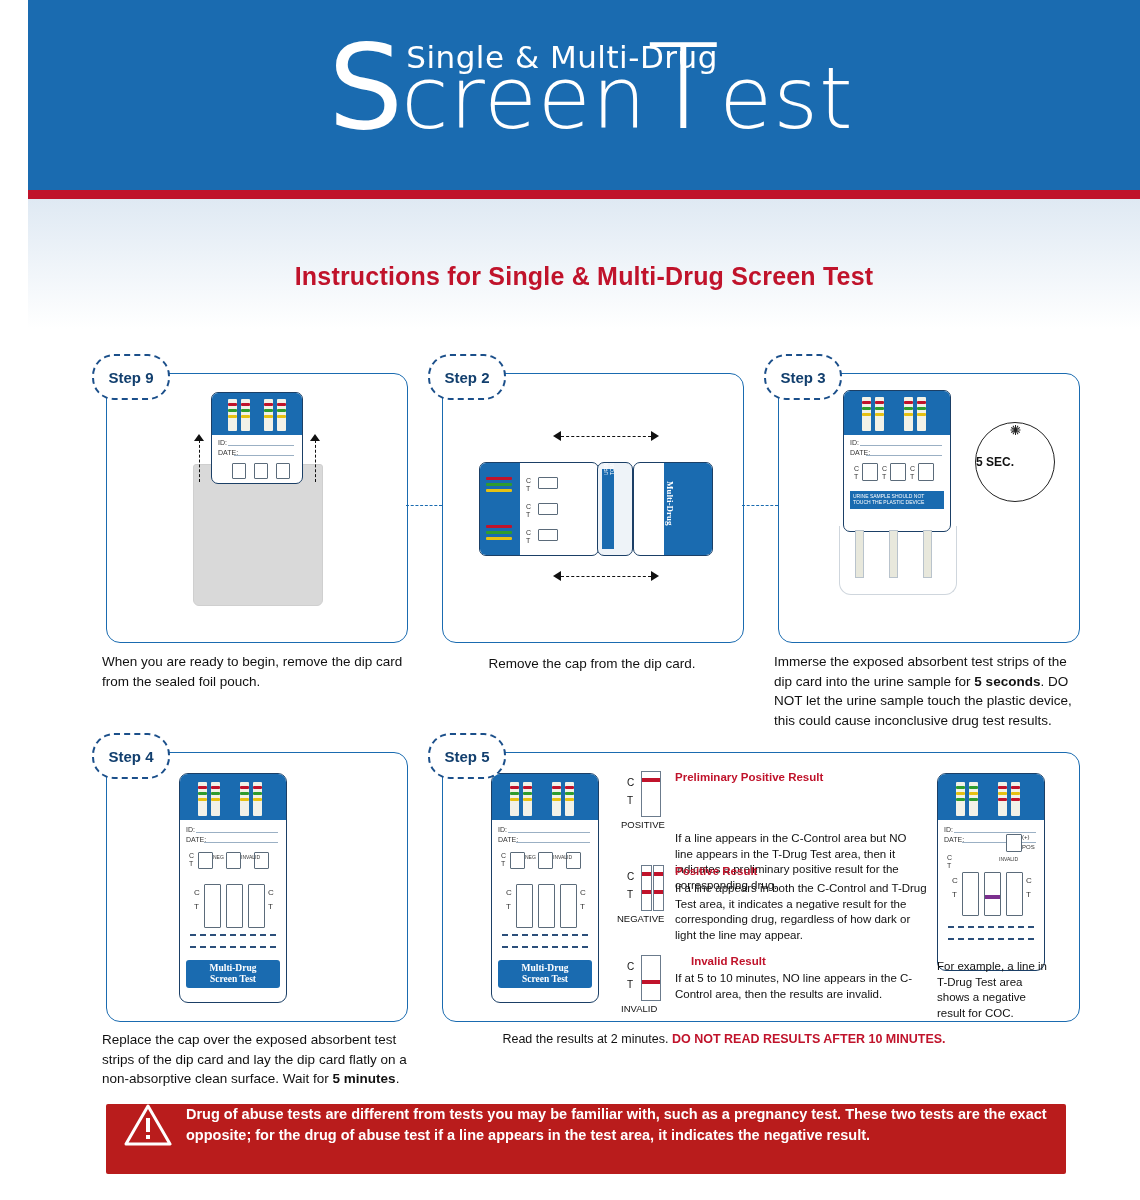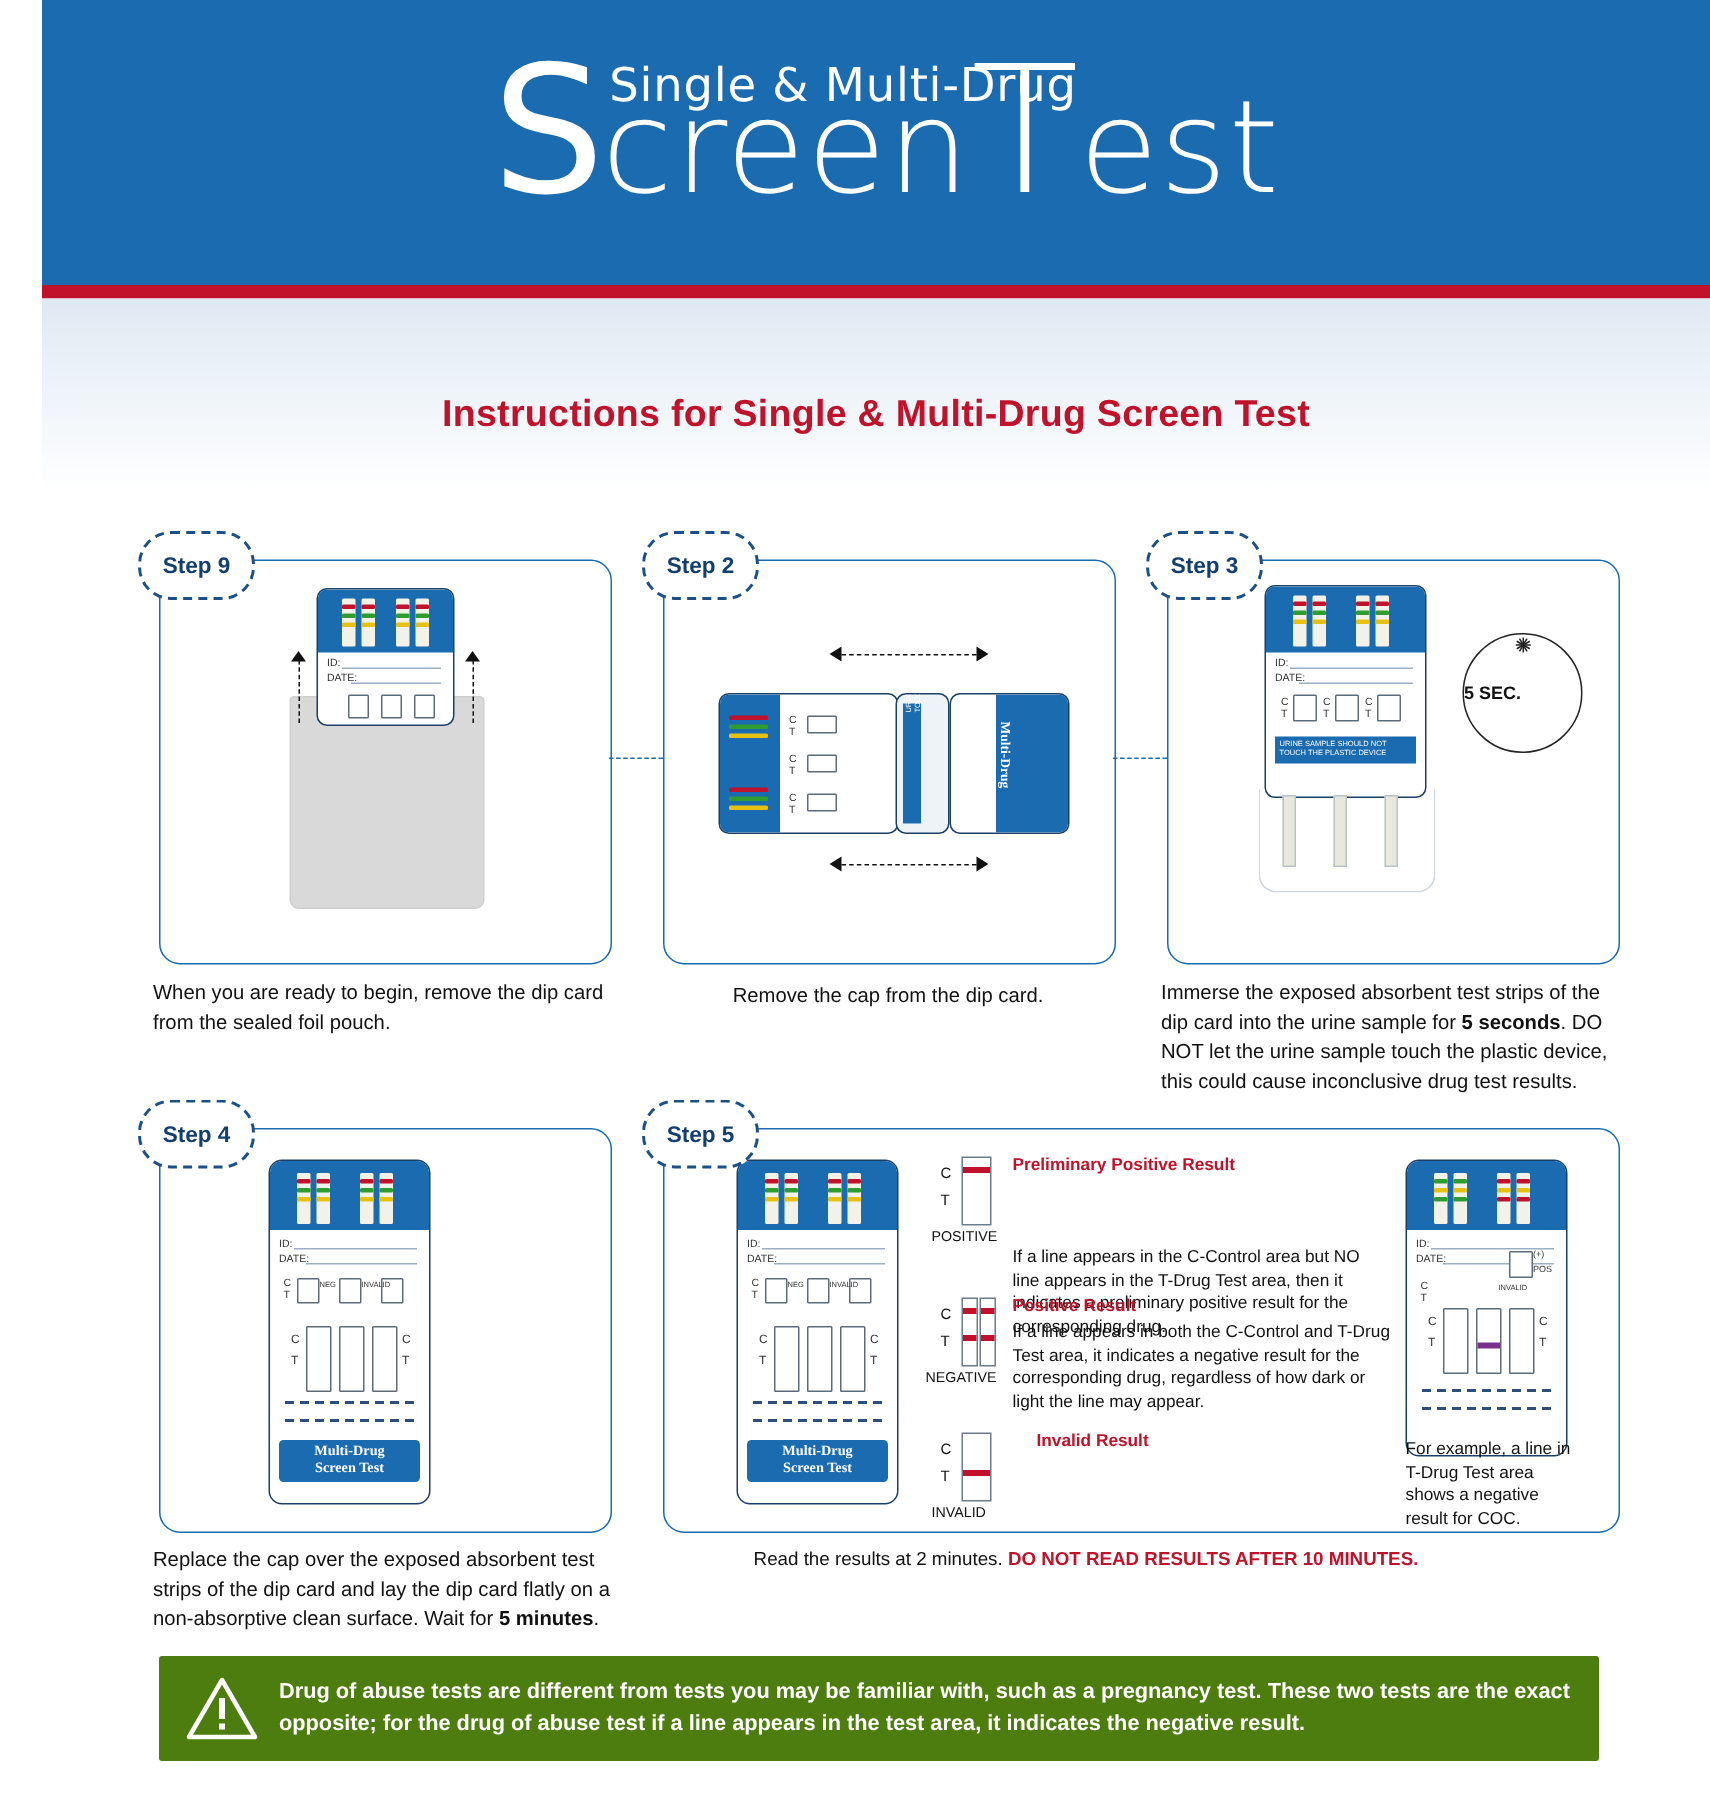--- a/index.html
+++ b/index.html
@@ -126,22 +126,22 @@
   .res-title{position:absolute;font-size:11.5px;font-weight:bold;color:#c0132b;}
   .res-text{position:absolute;font-size:11.5px;line-height:1.35;color:#111;}
   .res-box{position:absolute;border:1px solid #6b7b8c;background:#fff;}
   .res-lbl{position:absolute;font-size:10px;color:#111;}
   .footer-note{
     position:absolute;left:0;width:1140px;text-align:center;font-size:12.5px;color:#111;
   }
   .footer-note b{color:#c0132b;font-weight:bold;}
   
   .warn{
-    position:absolute;left:92px;top:1104px;width:960px;height:70px;background:#4d7c0f;
-    color:#fff;display:flex;align-items:center;border-radius:2px;
+    position:absolute;left:92px;top:1104px;width:960px;height:70px;background:#b91c1c;
+    color:#fff;display:flex;border-radius:2px;
   }
   .warn-tri{
     width:48px;height:42px;margin-left:18px;margin-right:14px;position:relative;flex:none;
   }
   .warn-tri svg{display:block;}
   .warn-text{font-size:14.5px;font-weight:bold;line-height:1.45;padding-right:16px;}
 </style>
 </head>
 <body>
 
@@ -423,20 +423,21 @@
       <div class="res-title" style="left:232px;top:112px;width:250px;">Positive Result</div>
       <div class="res-text" style="left:232px;top:128px;width:252px;">If a line appears in both the C-Control and T-Drug Test area, it indicates a negative result for the corresponding drug, regardless of how dark or light the line may appear.</div>
 
       <div class="res-lbl" style="left:184px;top:208px;">C</div>
       <div class="res-lbl" style="left:184px;top:226px;">T</div>
       <div class="res-box" style="left:198px;top:202px;width:18px;height:44px;">
         <div style="position:absolute;left:0;top:24px;width:18px;height:4px;background:#c0132b;"></div>
       </div>
       <div class="res-lbl" style="left:178px;top:250px;font-size:9.5px;">INVALID</div>
       <div class="res-title" style="left:248px;top:202px;width:250px;">Invalid Result</div>
+      <div class="res-text" style="left:232px;top:218px;width:252px;">If at 5 to 10 minutes, NO line appears in the C-Control  area, then the results are invalid.</div>
 
       <div class="card" style="left:494px;top:20px;width:106px;height:196px;border-radius:9px;">
         <div class="card-top" style="height:46px;"></div>
         <div class="strip-col" style="left:18px;top:8px;height:34px;"></div>
         <div class="strip-col" style="left:31px;top:8px;height:34px;"></div>
         <div class="strip-col" style="left:60px;top:8px;height:34px;"></div>
         <div class="strip-col" style="left:73px;top:8px;height:34px;"></div>
         <div class="bar" style="left:18px;top:12px;width:9px;background:#2e9c2e;"></div>
         <div class="bar" style="left:18px;top:18px;width:9px;background:#e6c112;"></div>
         <div class="bar" style="left:18px;top:24px;width:9px;background:#2e9c2e;"></div>

